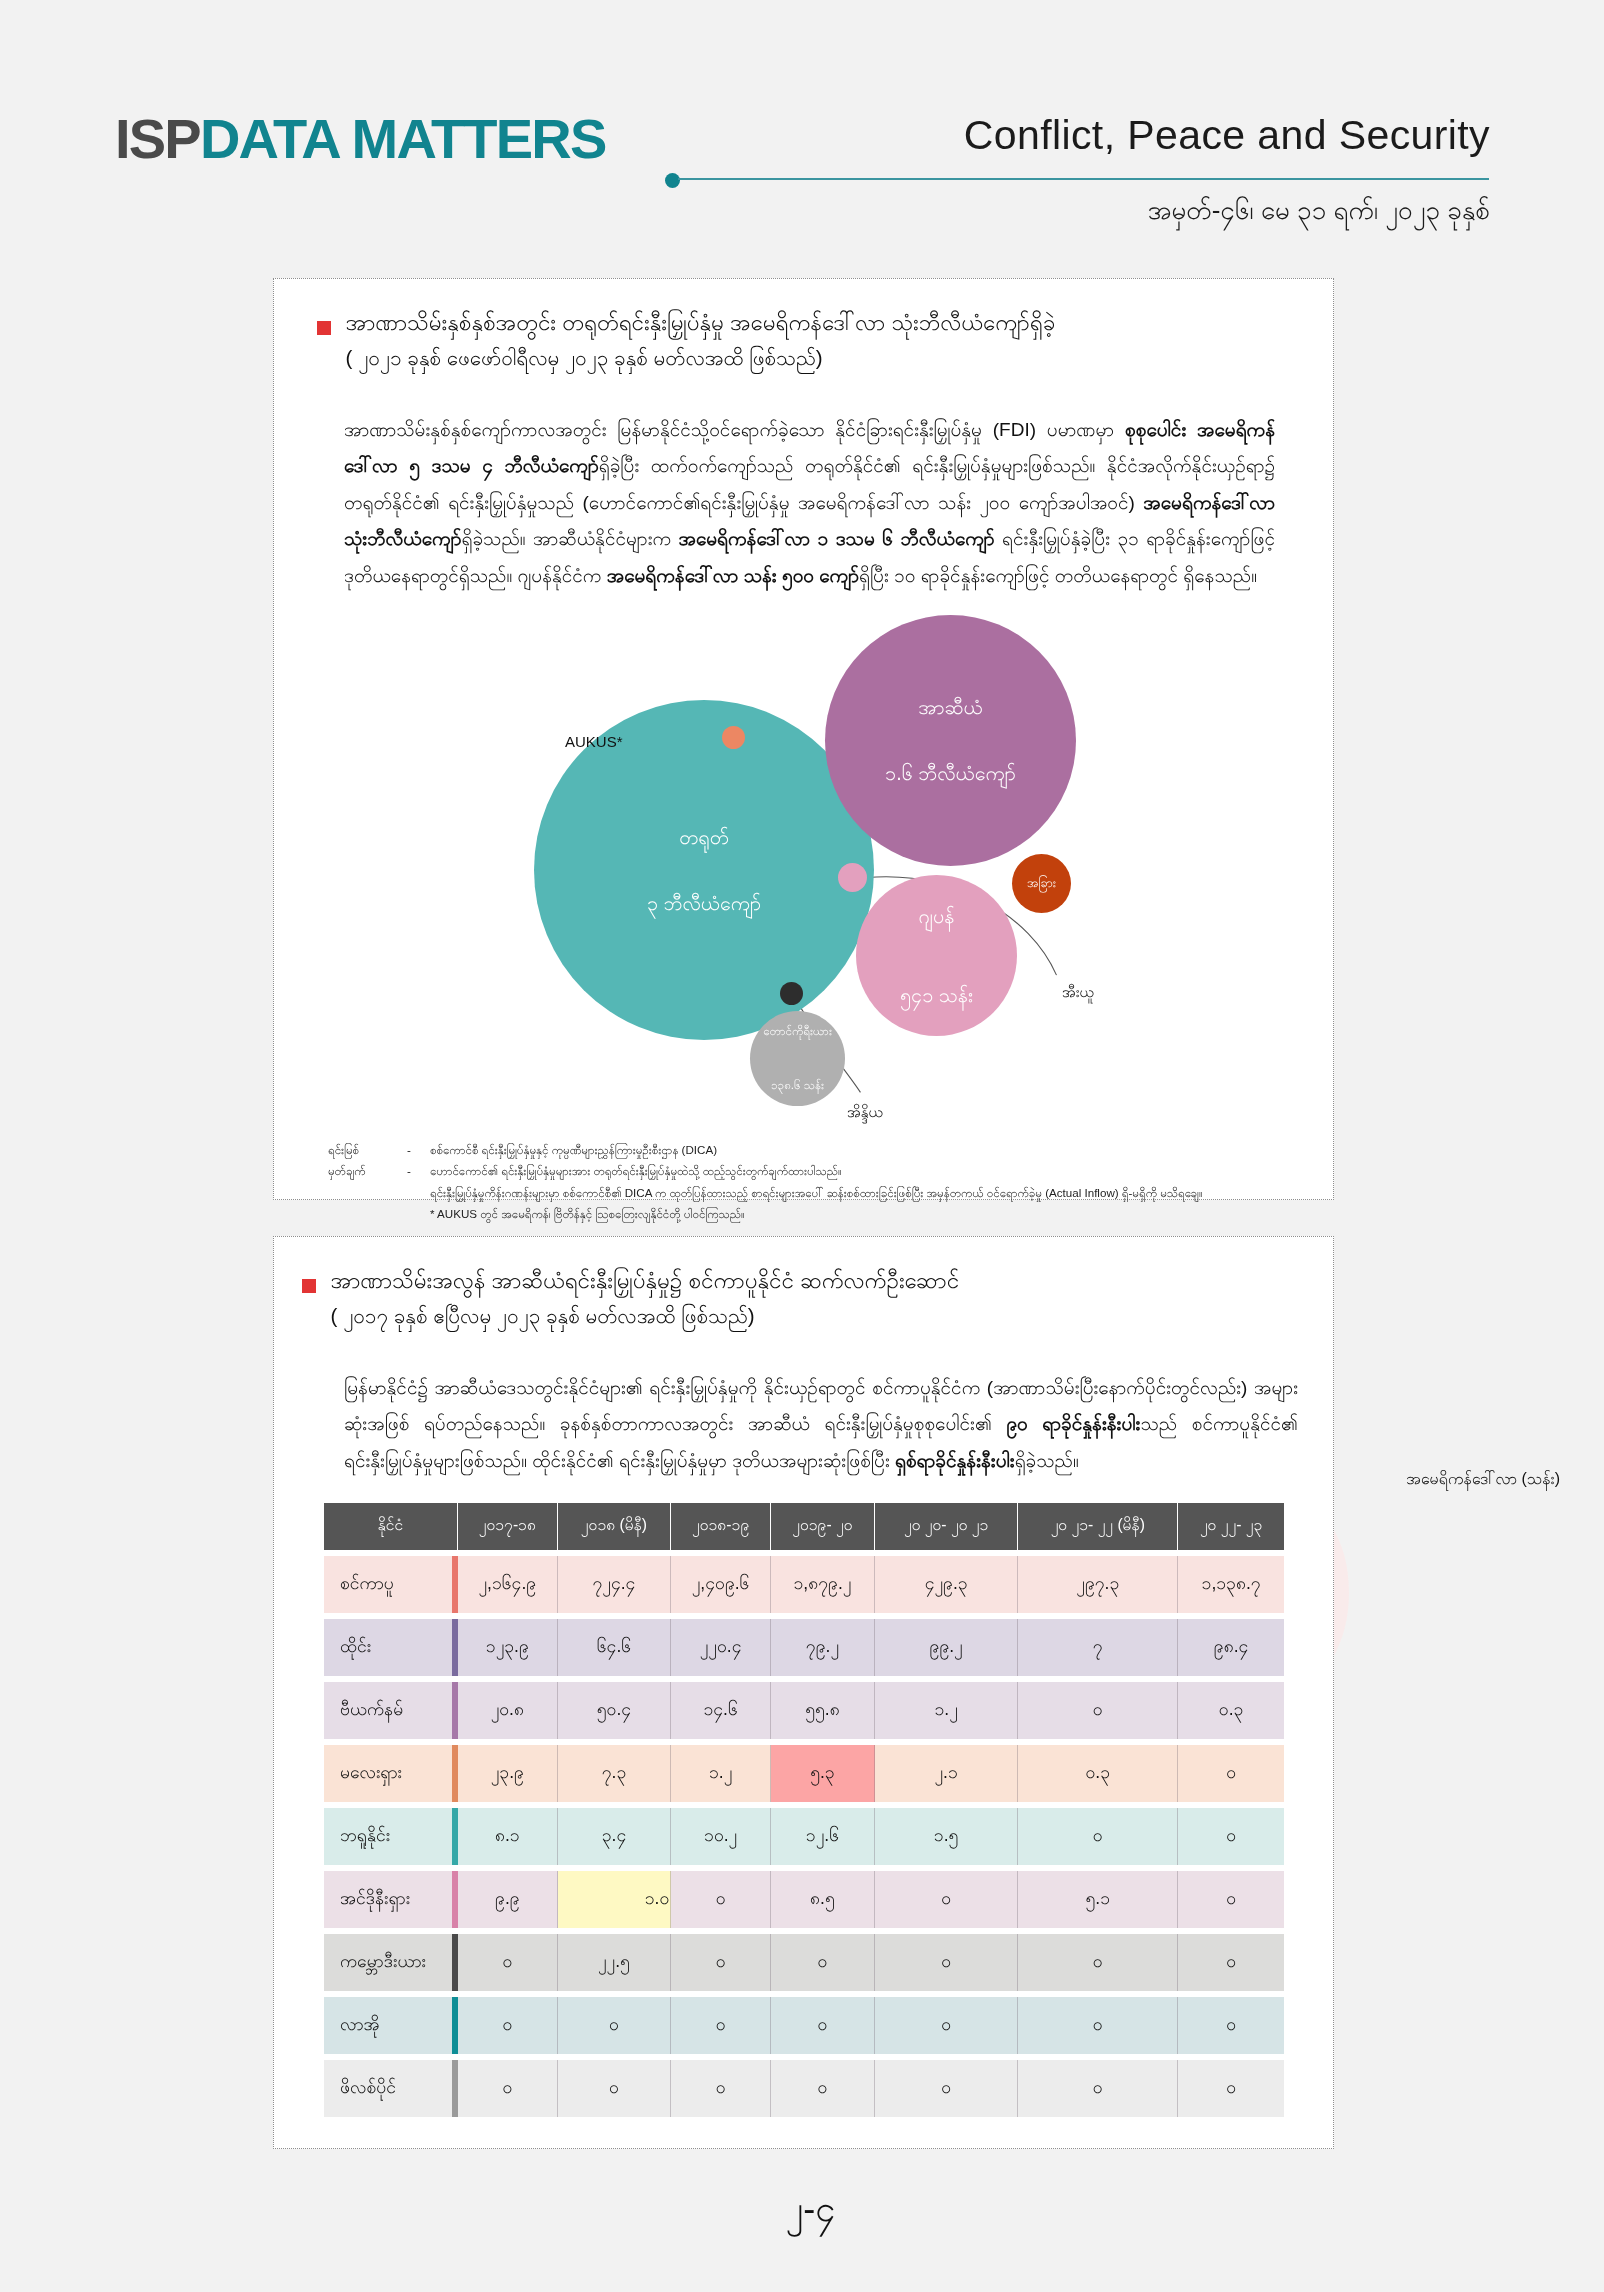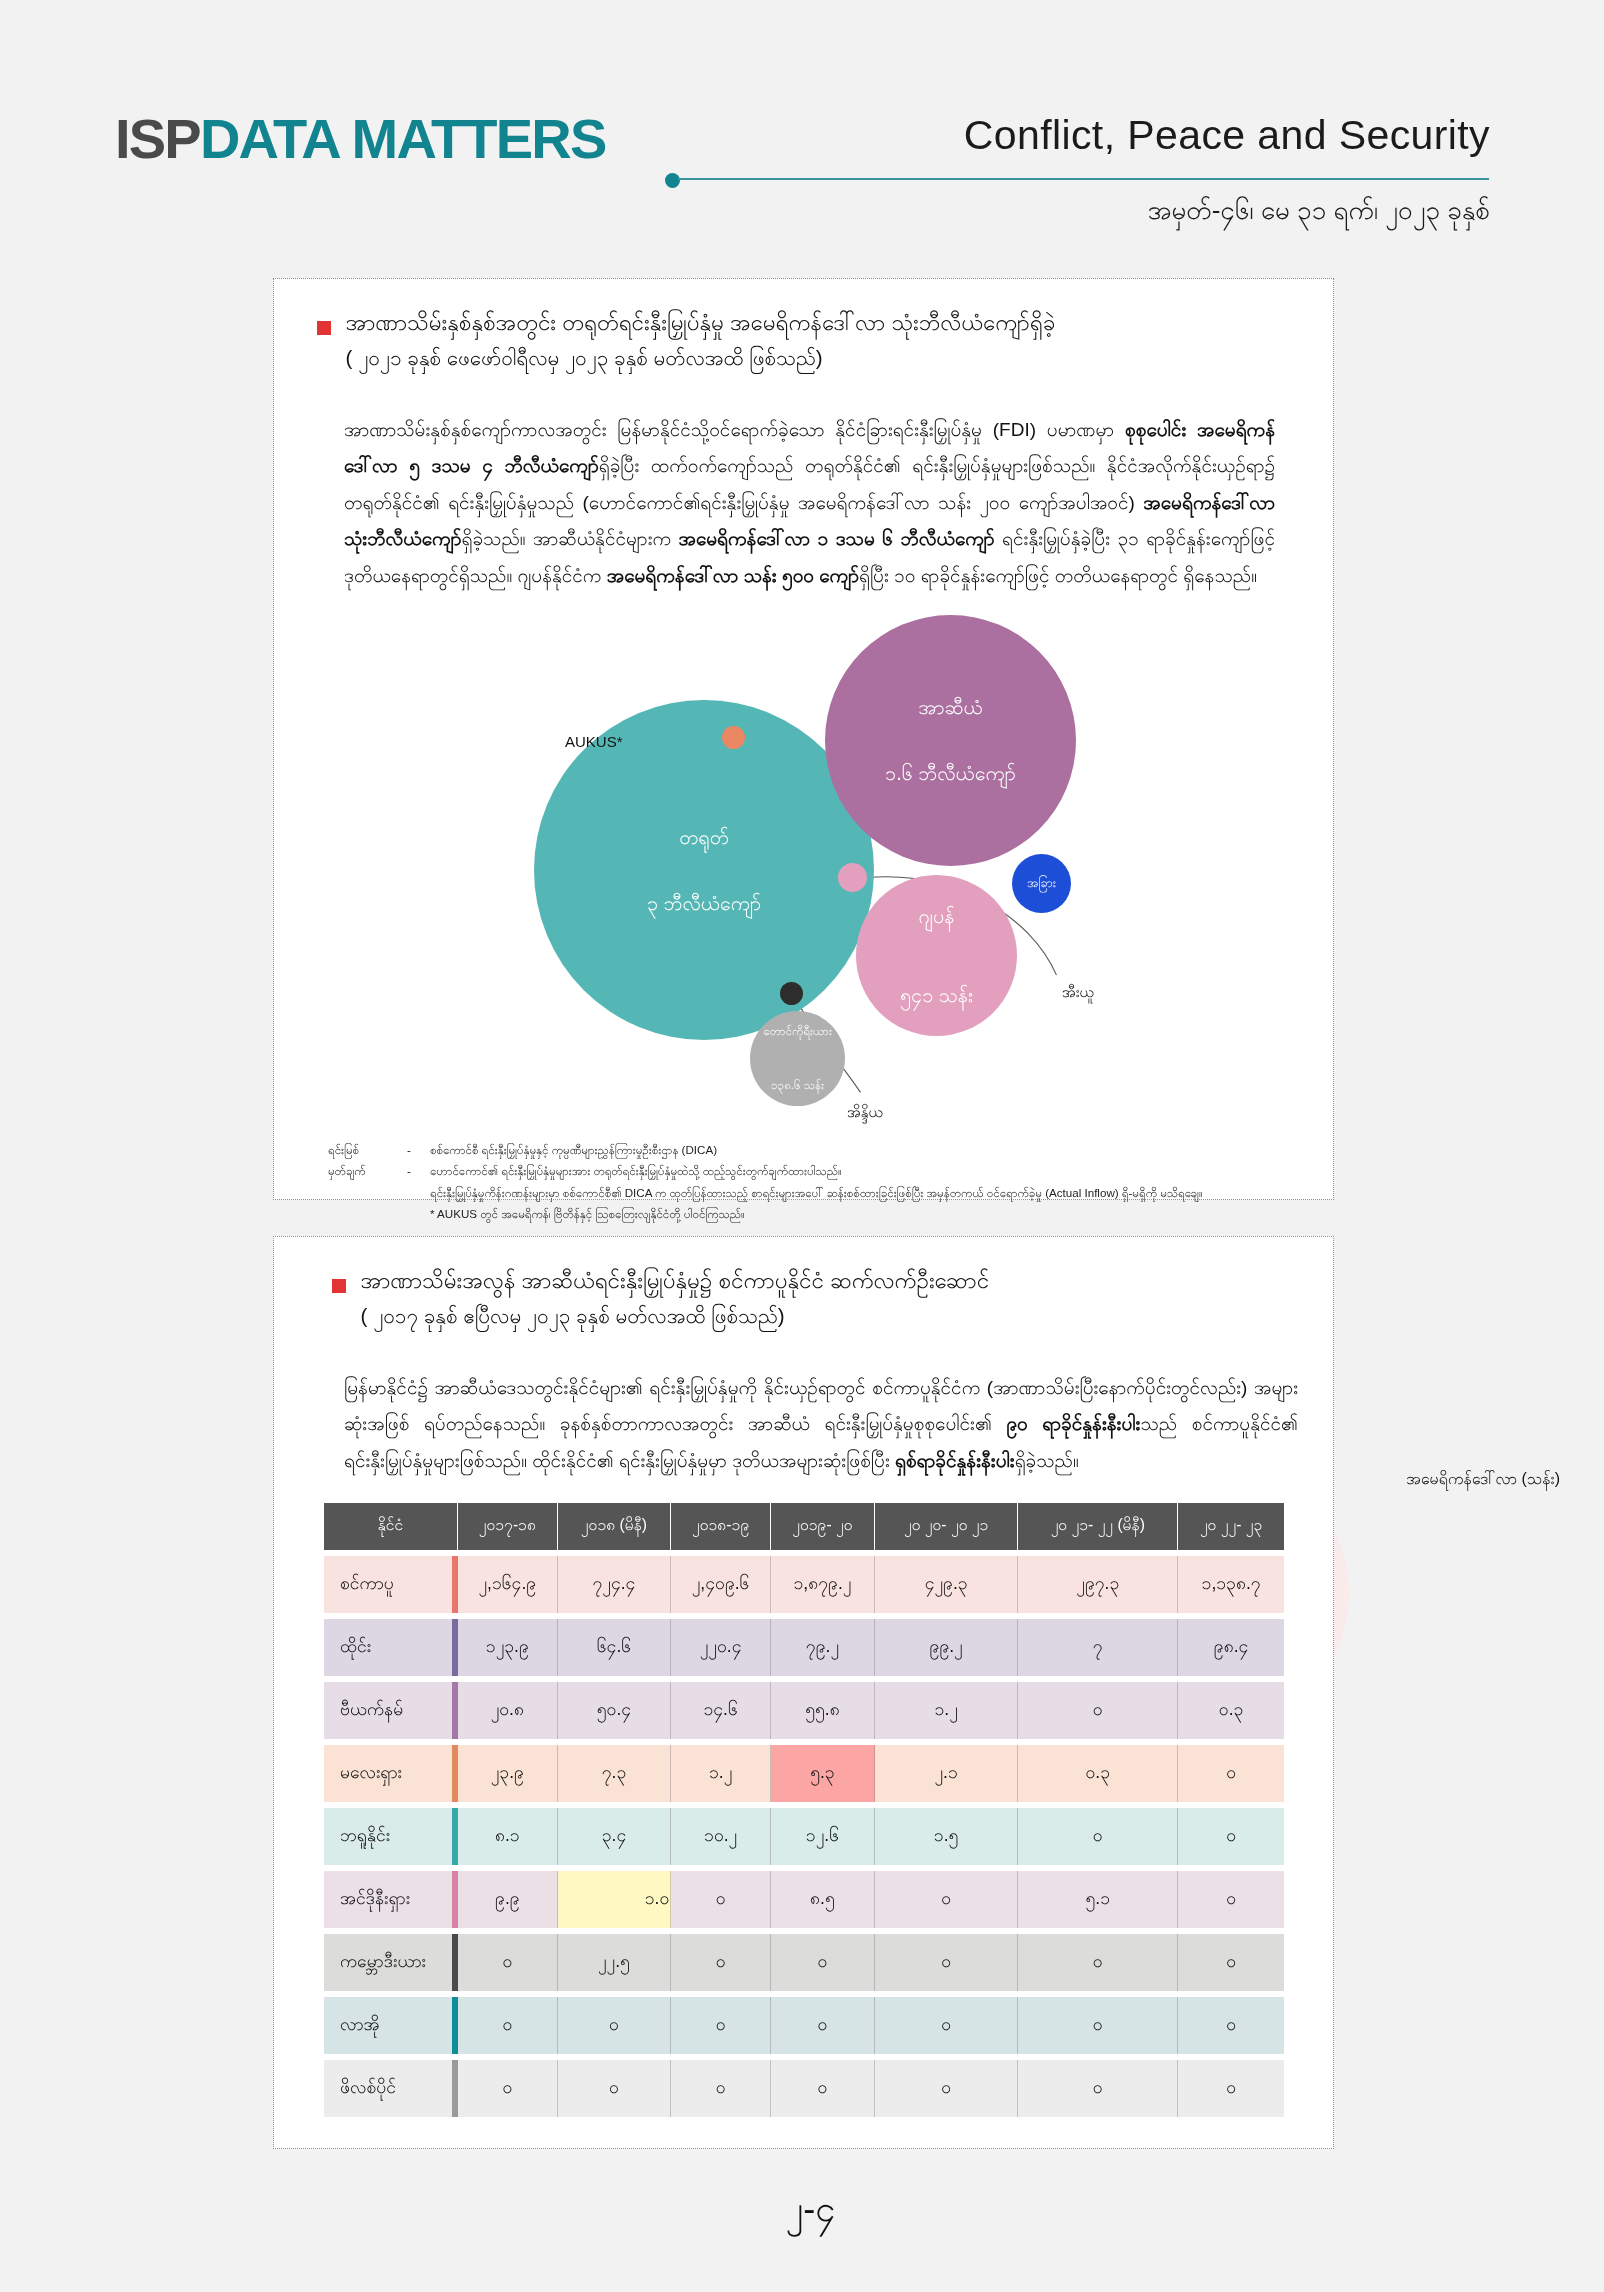--- a/index.html
+++ b/index.html
@@ -149,21 +149,21 @@
           <div class="bub-l2">၁.၆ ဘီလီယံကျော်</div>
         </div>
         <div class="bub" style="left: 582px; top: 300px; height: 161px; width: 161px; background: rgb(227, 160, 190); gap: 13px;">
           <div class="bub-l1">ဂျပန်</div>
           <div class="bub-l2">၅၄၁ သန်း</div>
         </div>
         <div class="bub" style="left: 476px; top: 436px; height: 95px; width: 95px; background: rgb(176, 176, 176); font-size: 11.6px;">
           <div class="bub-l1" style="font-size: inherit;">တောင်ကိုရီးယား</div>
           <div class="bub-l2" style="font-size: inherit;">၁၃၈.၆ သန်း</div>
         </div>
-        <div class="bub" style="left: 738px; top: 279px; height: 59px; width: 59px; background: #1d4ed8; font-size: 12.5px;">
+        <div class="bub" style="left: 738px; top: 279px; height: 59px; width: 59px; background: #c2410c; font-size: 12.5px;">
           <div class="bub-l1" style="font-size: inherit;">အခြား</div>
         </div>
         <div class="bub" style="left: 448px; top: 151px; height: 23px; width: 23px; background: rgb(236, 135, 99);"></div>
         <div class="bub" style="left: 564px; top: 288px; height: 29px; width: 29px; background: rgb(227, 160, 190);"></div>
         <div class="bub" style="left: 506px; top: 407px; height: 23px; width: 23px; background: rgb(45, 45, 45);"></div>
       </div>
     <div id="callouts">
         <div class="lbl" style="left: 291px; top: 158px;">AUKUS*</div>
         <div class="lbl" style="left: 788px; top: 407px;">အီးယူ</div>
         <div class="lbl" style="left: 573px; top: 527px;">အိန္ဒိယ</div>
@@ -189,21 +189,21 @@
       <div class="row">
         <div class="k"></div>
         <div class="d"></div>
         <div class="v">* AUKUS တွင် အမေရိကန်၊ ဗြိတိန်နှင့် သြစတြေးလျနိုင်ငံတို့ ပါဝင်ကြသည်။</div>
       </div>
     </div>
 </div>
 
 <div class="panel" id="panel-2">
 
-  <div class="bullet-row" style="left:58px; top:29px;">
+  <div class="bullet-row" style="left:28px; top:29px;">
     <div class="bullet"></div>
     <div class="bullet-texts">
       <div class="sec-title">အာဏာသိမ်းအလွန် အာဆီယံရင်းနှီးမြှုပ်နှံမှု၌ စင်ကာပူနိုင်ငံ ဆက်လက်ဦးဆောင်</div>
       <div class="sec-sub">( ၂၀၁၇ ခုနှစ် ဧပြီလမှ ၂၀၂၃ ခုနှစ် မတ်လအထိ ဖြစ်သည်)</div>
     </div>
   </div>
 
   <div class="para" style="left:70px; top:133px; width:954px;">မြန်မာနိုင်ငံ၌ အာဆီယံဒေသတွင်းနိုင်ငံများ၏ ရင်းနှီးမြှုပ်နှံမှုကို နိုင်းယှဉ်ရာတွင် စင်ကာပူနိုင်ငံက (အာဏာသိမ်းပြီးနောက်ပိုင်းတွင်လည်း) အများဆုံးအဖြစ် ရပ်တည်နေသည်။ ခုနစ်နှစ်တာကာလအတွင်း အာဆီယံ ရင်းနှီးမြှုပ်နှံမှုစုစုပေါင်း၏ <b>၉၀ ရာခိုင်နှုန်းနီးပါး</b>သည် စင်ကာပူနိုင်ငံ၏ ရင်းနှီးမြှုပ်နှံမှုများဖြစ်သည်။ ထိုင်းနိုင်ငံ၏ ရင်းနှီးမြှုပ်နှံမှုမှာ ဒုတိယအများဆုံးဖြစ်ပြီး <b>ရှစ်ရာခိုင်နှုန်းနီးပါး</b>ရှိခဲ့သည်။</div>
 
   <div class="notes" style="left:54px; top:833px; width:967px;" id="notes-2">

